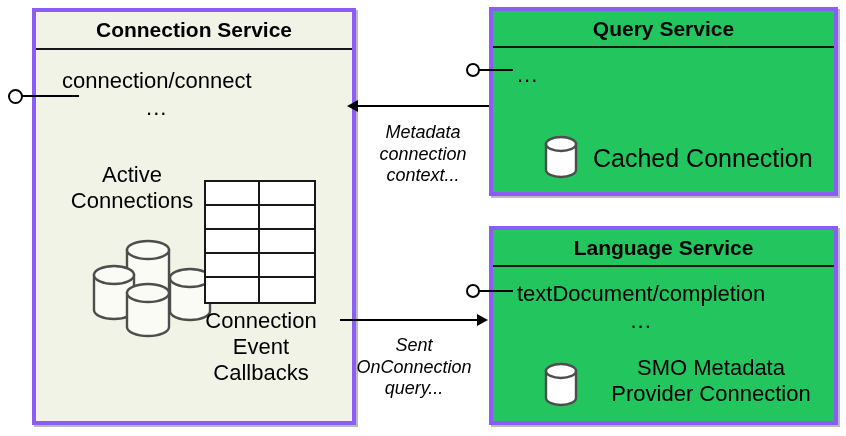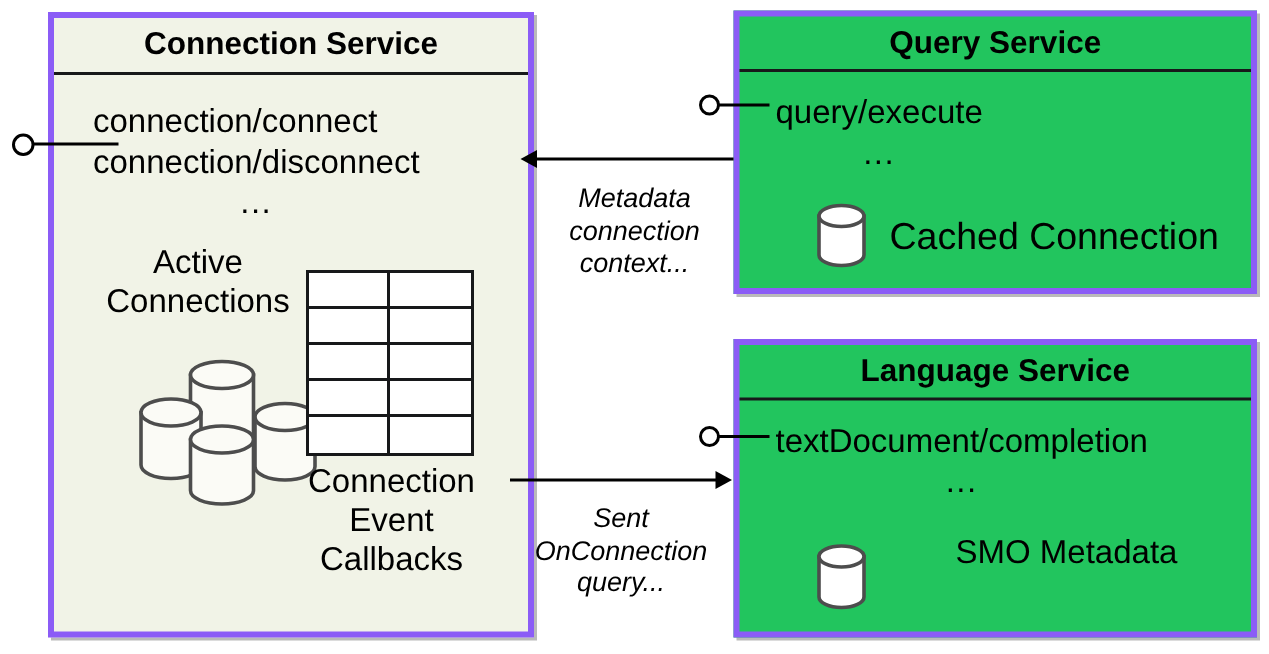--- a/index.html
+++ b/index.html
@@ -140,21 +140,20 @@
 <body>
 
 <div id="canvas">
 
   <div class="component comp-green" style="left:32px; top:8px; width:324px; height:417px;">
     <div class="comp-header" style="height:38px; font-size:21px;">Connection Service</div>
     <div class="comp-body" style="height:375px;">
 
       <div class="op-list" style="left:26px; top:18px; font-size:22px;">
         <div class="op-line">connection/connect</div>
-        <div class="op-line">connection/disconnect</div>
         <div class="ellipsis" style="font-size:22px; margin-top:2px;">...</div>
       </div>
 
       <div class="stacked-label" style="left:16px; top:112px; width:160px; font-size:22px;">
         <div>Active</div>
         <div>Connections</div>
       </div>
 
       <div class="cyl" style="left:50px; top:188px;">
         <svg width="132" height="100" viewBox="0 0 132 100">
@@ -204,21 +203,20 @@
   </div>
 
   <div class="lollipop-circle" style="left:8px; top:89px; width:15px; height:15px;"></div>
   <div class="lollipop-stem" style="left:22px; top:95px; width:57px;"></div>
 
   <div class="component comp-blue" style="left:489px; top:7px; width:349px; height:189px;">
     <div class="comp-header" style="height:37px; font-size:21px;">Query Service</div>
     <div class="comp-body" style="height:148px;">
 
       <div class="op-list" style="left:24px; top:14px; font-size:22px;">
-        <div class="op-line">query/execute</div>
         <div class="ellipsis" style="font-size:22px; margin-top:2px;">...</div>
       </div>
 
       <div class="cyl" style="left:48px; top:84px;">
         <svg width="40" height="50" viewBox="0 0 40 50">
           <g fill="#ffffff" stroke="#4d4d4d" stroke-width="2.4">
             <path d="M5,12 L5,38 a15,7 0 0 0 30,0 L35,12 Z"></path>
             <ellipse cx="20" cy="12" rx="15" ry="7"></ellipse>
           </g>
         </svg>
@@ -245,20 +243,21 @@
         <svg width="40" height="52" viewBox="0 0 40 52">
           <g fill="#ffffff" stroke="#4d4d4d" stroke-width="2.4">
             <path d="M5,12 L5,39 a15,7 0 0 0 30,0 L35,12 Z"></path>
             <ellipse cx="20" cy="12" rx="15" ry="7"></ellipse>
           </g>
         </svg>
       </div>
 
       <div class="stacked-label" style="left:96px; top:88px; width:244px; font-size:22px;">
         <div>SMO Metadata</div>
+        <div>Provider Connection</div>
       </div>
 
     </div>
   </div>
 
   <div class="lollipop-circle" style="left:466px; top:284px; width:14px; height:14px;"></div>
   <div class="lollipop-stem" style="left:479px; top:290px; width:34px;"></div>
 
   <div class="arrow-line" style="left:358px; top:105px; width:131px;"></div>
   <div class="arrowhead arrowhead-left" style="left:347px; top:100px;"></div>

